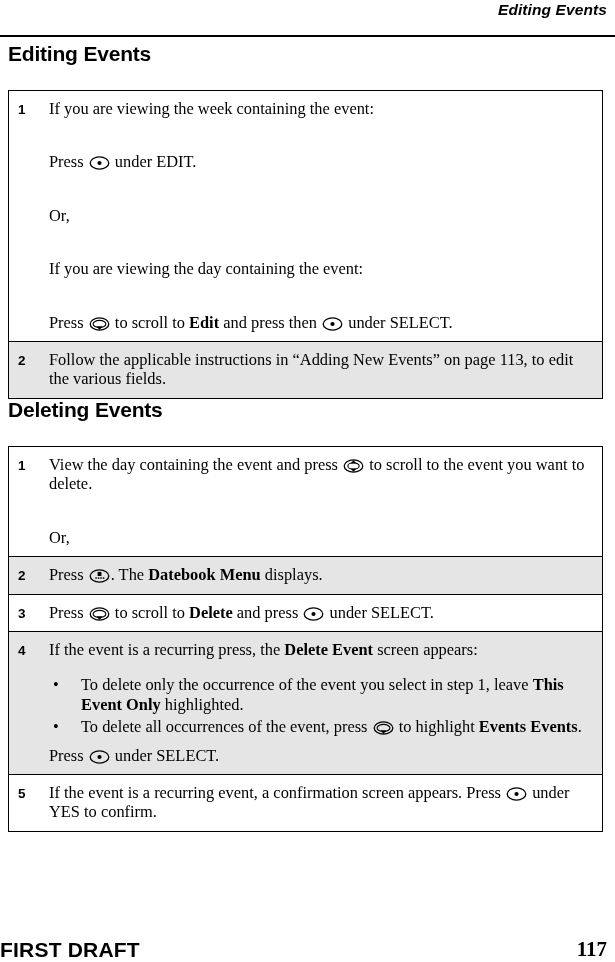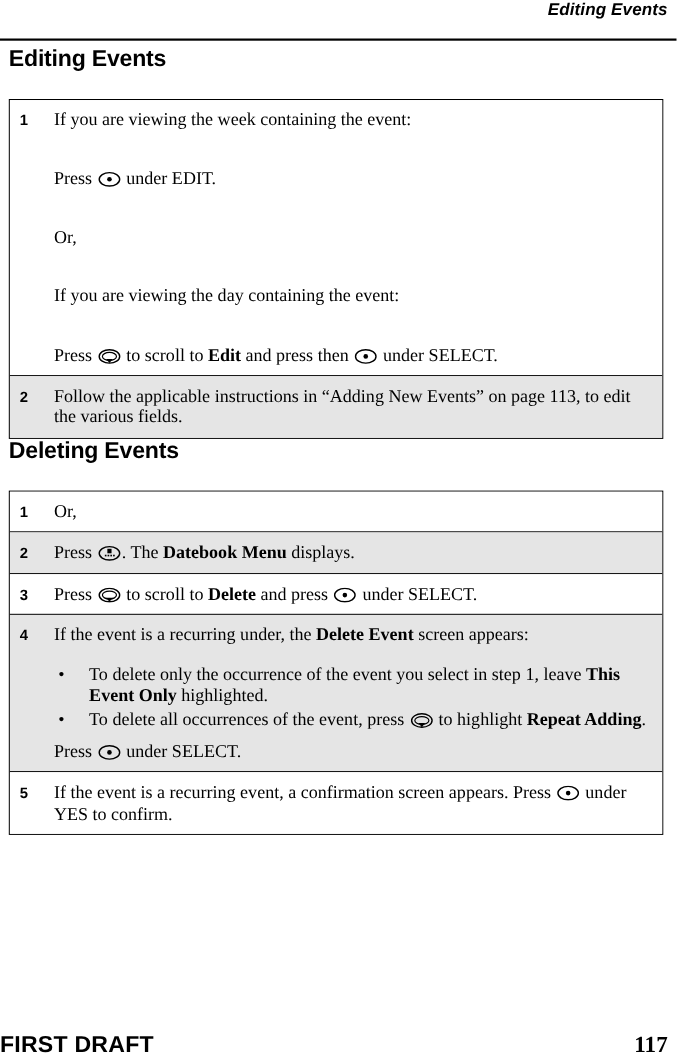--- a/index.html
+++ b/index.html
@@ -217,20 +217,28 @@
 
   </div>
 
   <div class="section-heading" id="heading-deleting">Deleting Events</div>
 
   <div class="step-table" id="table-deleting">
 
     <div class="step-row">
       <div class="step-num">1</div>
       <div class="step-body">
+        <p><span>View the day containing the event and press</span>
+          <span class="keyicon"><svg width="21" height="14" viewBox="0 0 21 14">
+                <ellipse cx="10.5" cy="7" rx="9.3" ry="6.1" fill="none" stroke="#000" stroke-width="1.3"></ellipse>
+                <ellipse cx="10.5" cy="7" rx="5.7" ry="3.3" fill="none" stroke="#000" stroke-width="1.1"></ellipse>
+                <path d="M7.6 4.6 L13.4 4.6 L10.5 0.9 Z" fill="#000"></path>
+                <path d="M7.6 9.4 L13.4 9.4 L10.5 13.1 Z" fill="#000"></path>
+              </svg></span>
+          <span>to scroll to the event you want to delete.</span></p>
         <p><span>Or,</span></p>
       </div>
     </div>
 
     <div class="step-row shaded">
       <div class="step-num">2</div>
       <div class="step-body">
         <p><span>Press</span>
           <span class="keyicon"><svg width="21" height="14" viewBox="0 0 21 14">
                 <ellipse cx="10.5" cy="7" rx="9.3" ry="6.1" fill="none" stroke="#000" stroke-width="1.3"></ellipse>
@@ -259,39 +267,39 @@
                 <ellipse cx="10.5" cy="7" rx="9.3" ry="6.1" fill="none" stroke="#000" stroke-width="1.3"></ellipse>
                 <circle cx="10.5" cy="7" r="2.1" fill="#000"></circle>
               </svg></span>
           <span>under SELECT.</span></p>
       </div>
     </div>
 
     <div class="step-row shaded">
       <div class="step-num">4</div>
       <div class="step-body">
-        <p><span>If the event is a recurring under, the</span>
+        <p><span>If the event is a recurring press, the</span>
           <b>Delete Event</b> <span>screen appears:</span></p>
         <ul class="step-bullets">
           <li>
             <span class="bullet-dot">•</span>
             <span>To delete only the occurrence of the event you select in step 1, leave</span>
             <b>This Event Only</b>
             <span>highlighted.</span>
           </li>
           <li>
             <span class="bullet-dot">•</span>
             <span>To delete all occurrences of the event, press</span>
             <span class="keyicon"><svg width="21" height="14" viewBox="0 0 21 14">
                   <ellipse cx="10.5" cy="7" rx="9.3" ry="6.1" fill="none" stroke="#000" stroke-width="1.3"></ellipse>
                   <ellipse cx="10.5" cy="7" rx="6.4" ry="3.6" fill="none" stroke="#000" stroke-width="1.1"></ellipse>
                   <path d="M7.4 9.3 L13.6 9.3 L10.5 13.1 Z" fill="#000"></path>
                 </svg></span>
             <span>to highlight</span>
-            <b>Repeat Adding</b><span>.</span>
+            <b>Events Events</b><span>.</span>
           </li>
         </ul>
         <p class="after-bullets"><span>Press</span>
           <span class="keyicon"><svg width="21" height="14" viewBox="0 0 21 14">
                 <ellipse cx="10.5" cy="7" rx="9.3" ry="6.1" fill="none" stroke="#000" stroke-width="1.3"></ellipse>
                 <circle cx="10.5" cy="7" r="2.1" fill="#000"></circle>
               </svg></span>
           <span>under SELECT.</span></p>
       </div>
     </div>

